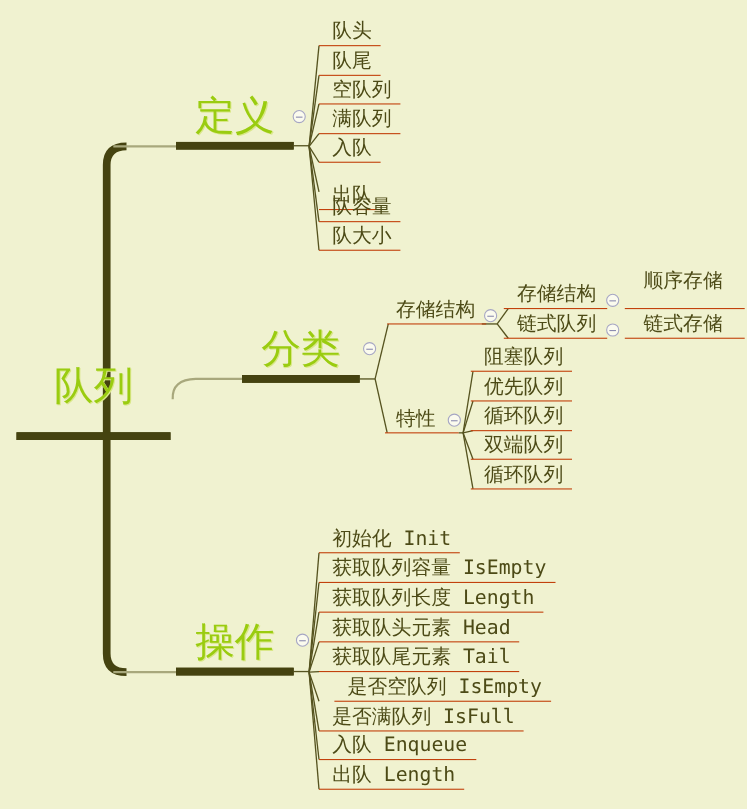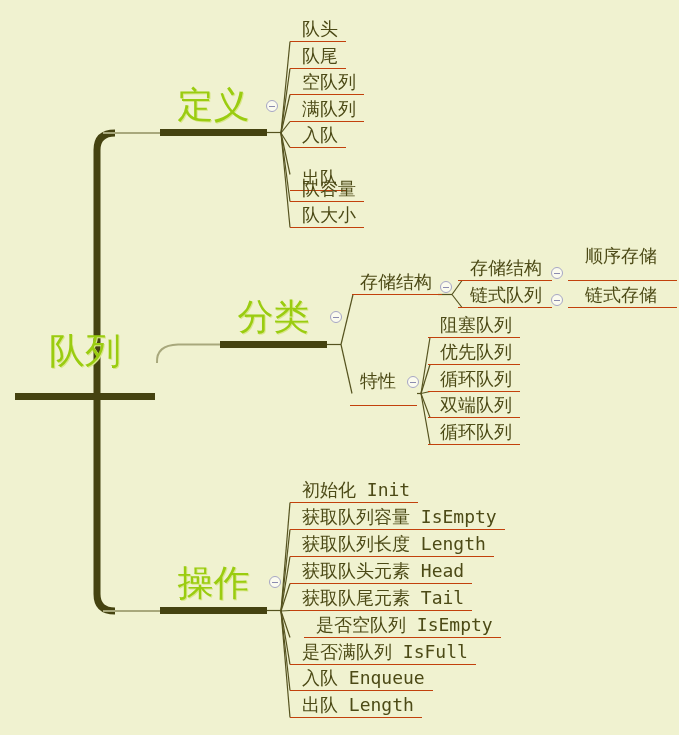--- a/index.html
+++ b/index.html
@@ -120,21 +120,21 @@
   <div class="leaf" style="left:290px;top:166px">出队</div>
   <div class="leaf" style="left:290px;top:177px">队容量</div>
   <div class="leaf" style="left:290px;top:203px">队大小</div>
 
   <div class="leaf" style="left:352px;top:270px;padding:0 10px 0 8px">存储结构</div>
   <div class="leaf" style="left:458px;top:256px;padding:0 10px 0 12px">存储结构</div>
   <div class="leaf" style="left:568px;top:244px;padding:0 20px 12px 17px">顺序存储</div>
   <div class="leaf" style="left:458px;top:283px;padding:0 10px 0 12px">链式队列</div>
   <div class="leaf" style="left:568px;top:283px;padding:0 20px 0 17px">链式存储</div>
 
-  <div class="leaf" style="left:350px;top:369px;padding:0 21px 12px 10px">特性</div>
+  <div class="leaf" style="left:350px;top:369px;padding:0 21px 0 10px">特性</div>
   <div class="leaf" style="left:428px;top:313px">阻塞队列</div>
   <div class="leaf" style="left:428px;top:340px">优先队列</div>
   <div class="leaf" style="left:428px;top:367px">循环队列</div>
   <div class="leaf" style="left:428px;top:393px">双端队列</div>
   <div class="leaf" style="left:428px;top:420px">循环队列</div>
 
   <div class="leaf" style="left:290px;top:478px">初始化 Init</div>
   <div class="leaf" style="left:290px;top:505px">获取队列容量 IsEmpty</div>
   <div class="leaf" style="left:290px;top:532px">获取队列长度 Length</div>
   <div class="leaf" style="left:290px;top:559px">获取队头元素 Head</div>

